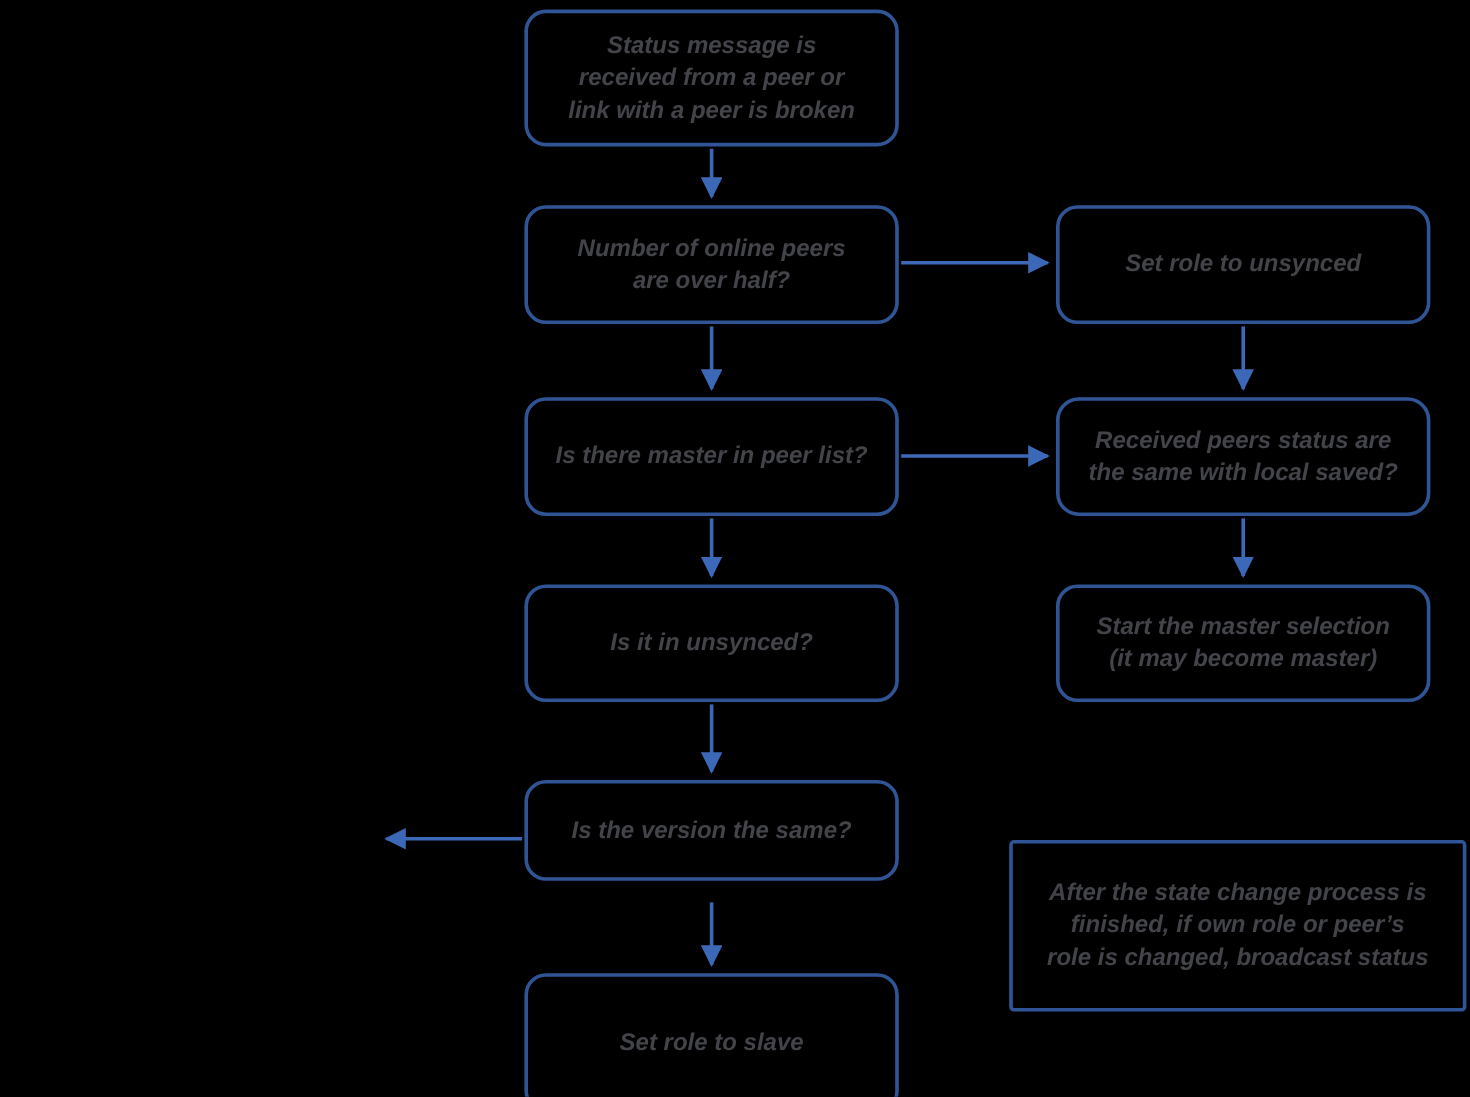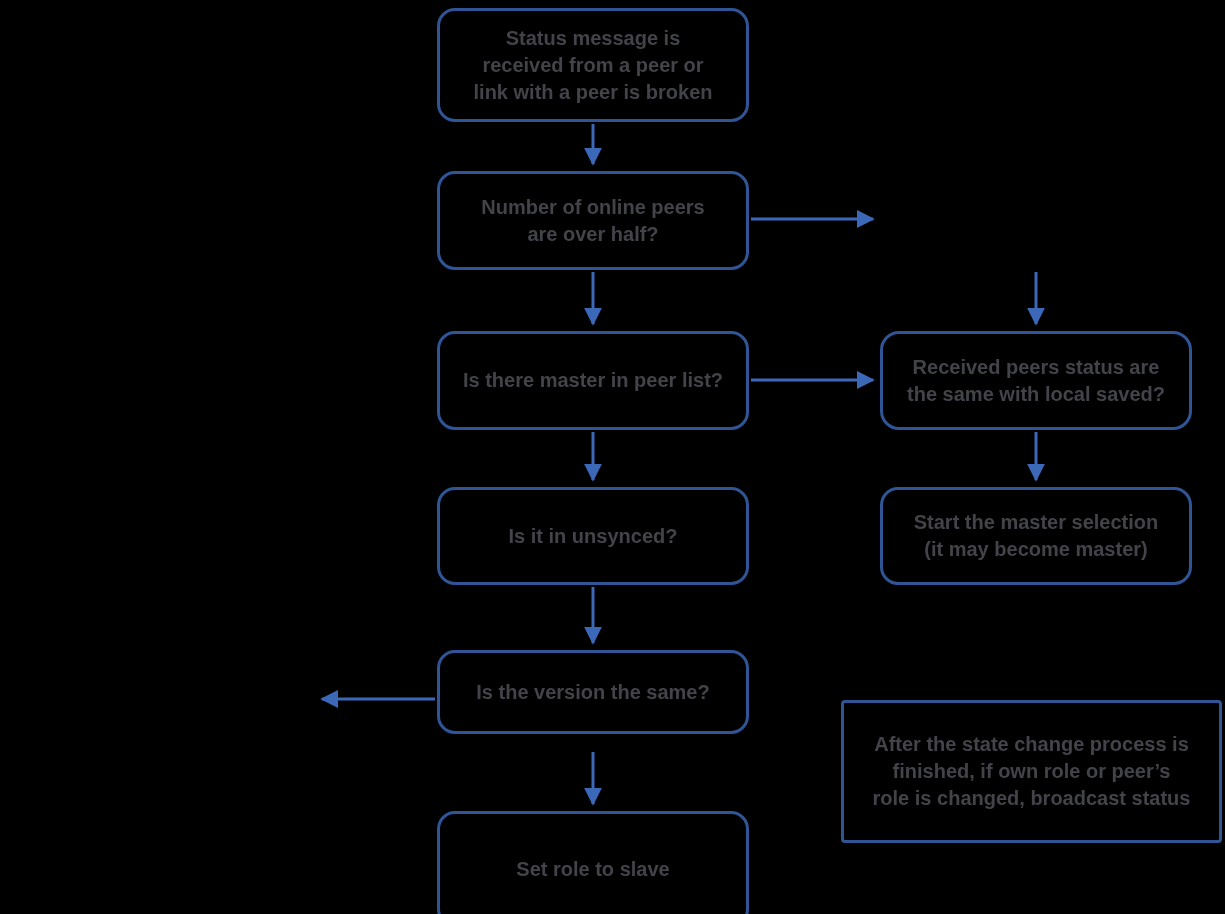--- a/index.html
+++ b/index.html
@@ -28,20 +28,21 @@
     color:var(--text);
     font-size:20px;
     font-weight:bold;
     line-height:1.35;
     display:flex;
     align-items:center;
     justify-content:center;
     text-align:center;
     white-space:pre-line;
     padding:18px 14px;
+    font-style:italic;
   }
   .node.note{border-radius:4px;}
   
   #n0 {left:437px; top:8px;   width:312px; height:114px;}
   #n1 {left:437px; top:171px; width:312px; height:99px;}
   #n2 {left:880px; top:171px; width:312px; height:99px;}
   #n3 {left:437px; top:331px; width:312px; height:99px;text-align:right;}
   #n4 {left:880px; top:331px; width:312px; height:99px;border-radius:19px;}
   #n5 {left:437px; top:487px; width:312px; height:98px;}
   #n6 {left:880px; top:487px; width:312px; height:98px;}
@@ -71,20 +72,21 @@
     <line x1="593" y1="587" x2="593" y2="643" marker-end="url(#ah)"></line>
     <line x1="435" y1="699" x2="322" y2="699" marker-end="url(#ah)"></line>
     <line x1="593" y1="752" x2="593" y2="804" marker-end="url(#ah)"></line>
   </svg>
 
   <div id="n0" class="node">Status message is
 received from a peer or
 link with a peer is broken</div>
   <div id="n1" class="node">Number of online peers
 are over half?</div>
+  <div id="n2" class="node">Set role to unsynced</div>
   <div id="n3" class="node">Is there master in peer list?</div>
   <div id="n4" class="node">Received peers status are
 the same with local saved?</div>
   <div id="n5" class="node">Is it in unsynced?</div>
   <div id="n6" class="node">Start the master selection
 (it may become master)</div>
   <div id="n8" class="node">Is the version the same?</div>
   <div id="n9" class="node note">After the state change process is
 finished, if own role or peer’s
 role is changed, broadcast status</div>

